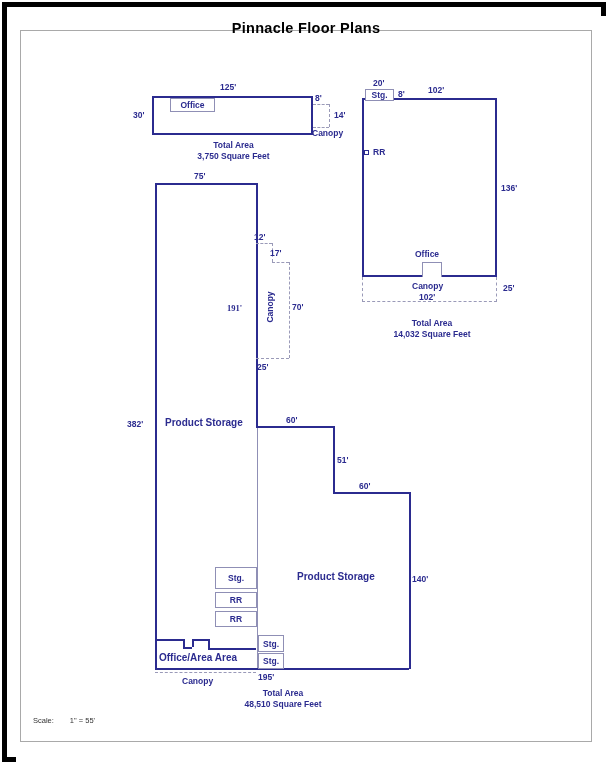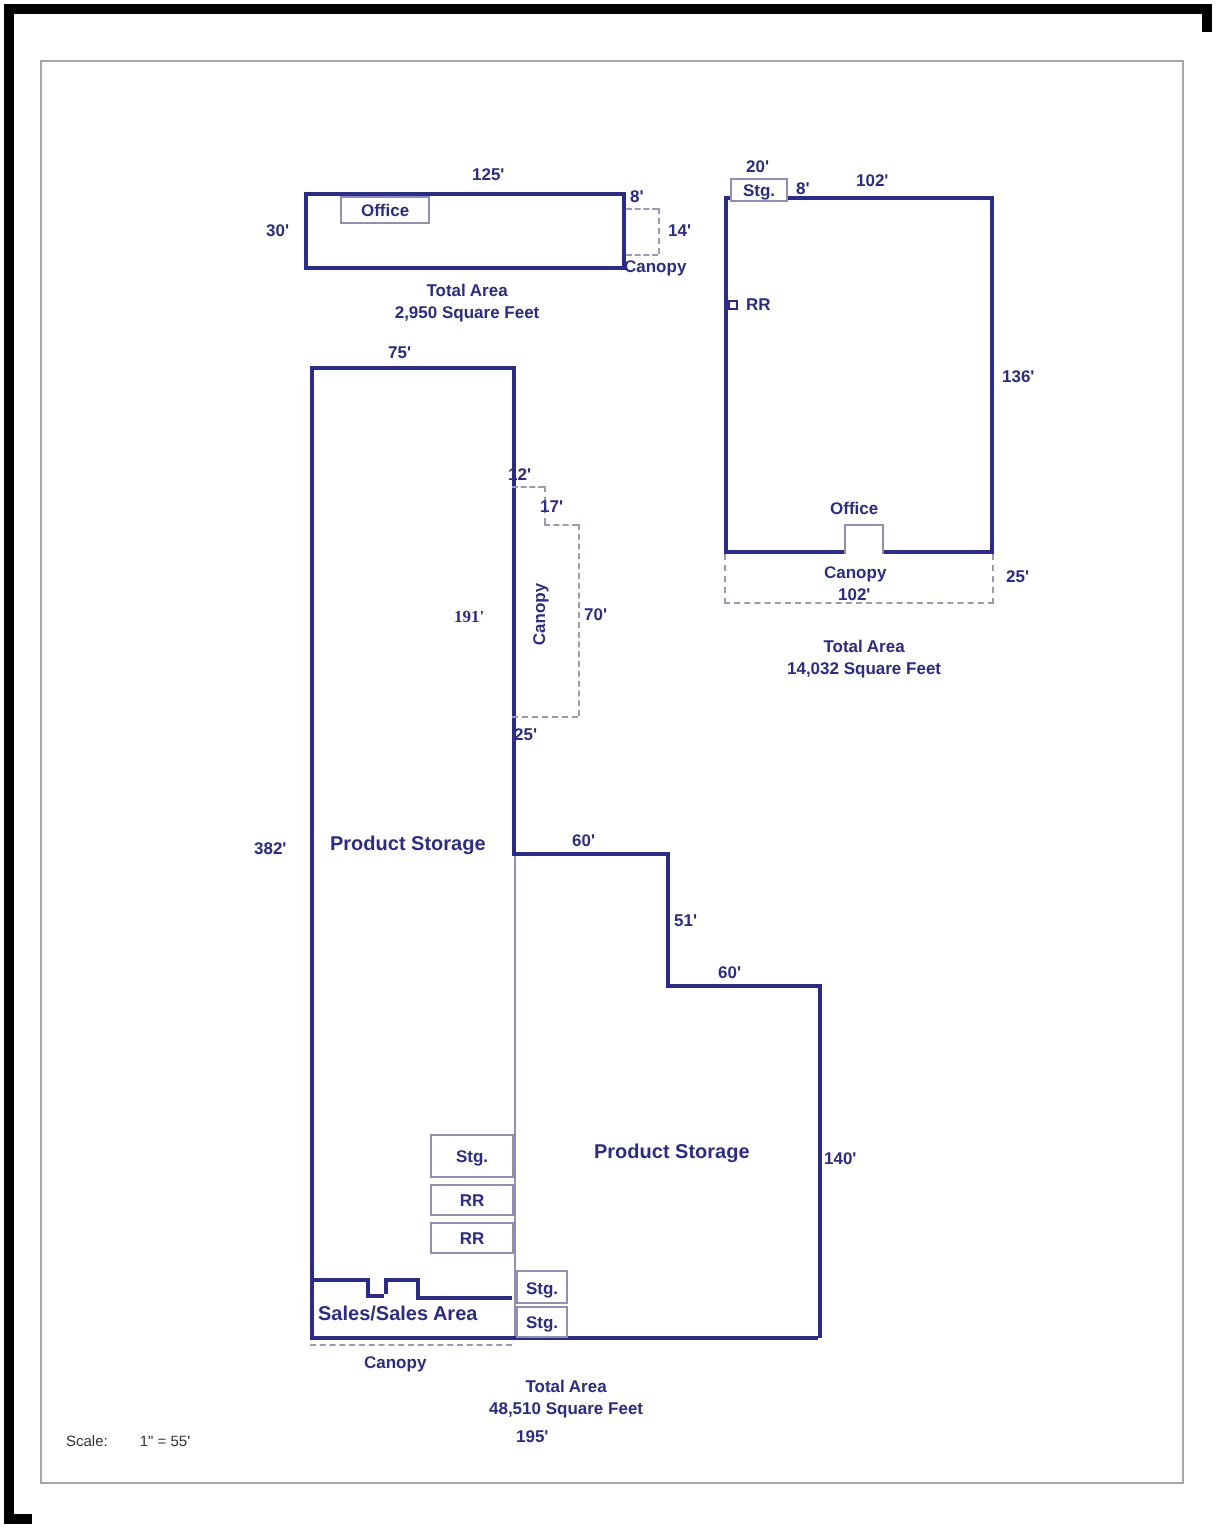--- a/index.html
+++ b/index.html
@@ -164,41 +164,42 @@
 </head>
 <body>
 
 <div id="page">
 
   <div class="outer-frame">
     <div class="outer-frame-inner"></div>
   </div>
   <div class="inner-frame"></div>
 
+  <div class="title">Pinnacle Floor Plans</div>
 
   <div class="plan">
 
     <div class="wall" style="left:152px; top:96px; width:161px; height:39px;"></div>
 
-    <div class="dim" style="left:236px; top:82px;">125'</div>
+    <div class="dim" style="left:220px; top:82px;">125'</div>
     <div class="dim" style="left:133px; top:110px;">30'</div>
 
     <div class="room" style="left:170px; top:98px; width:45px; height:14px;">Office</div>
 
     <div class="dash-h" style="left:313px; top:104px; width:16px;"></div>
     <div class="dash-v" style="left:329px; top:104px; height:23px;"></div>
     <div class="dash-h" style="left:313px; top:127px; width:16px;"></div>
 
     <div class="dim" style="left:315px; top:93px;">8'</div>
     <div class="dim" style="left:334px; top:110px;">14'</div>
     <div class="lbl" style="left:312px; top:128px;">Canopy</div>
 
     <div class="total" style="left:186px; top:140px; width:95px;">
       <div>Total Area</div>
-      <div>2,950 Square Feet</div>
+      <div>3,750 Square Feet</div>
     </div>
 
     <div class="wall" style="left:362px; top:98px; width:135px; height:179px;"></div>
 
     <div class="room" style="left:365px; top:89px; width:29px; height:12px;">Stg.</div>
 
     <div class="dim" style="left:373px; top:78px;">20'</div>
     <div class="dim" style="left:398px; top:89px;">8'</div>
     <div class="dim" style="left:428px; top:85px;">102'</div>
     <div class="dim" style="left:501px; top:183px;text-align:center;">136'</div>
@@ -237,21 +238,21 @@
 
     <div class="wline-h" style="left:155px; top:668px; width:254px;"></div>
 
     <div class="dim" style="left:194px; top:171px;">75'</div>
     <div class="dim" style="left:127px; top:419px;">382'</div>
     <div class="dim" style="left:227px; top:303px;font-family:Liberation Serif, serif;">191'</div>
     <div class="dim" style="left:286px; top:415px;">60'</div>
     <div class="dim" style="left:337px; top:455px;">51'</div>
     <div class="dim" style="left:359px; top:481px;">60'</div>
     <div class="dim" style="left:412px; top:574px;">140'</div>
-    <div class="dim" style="left:258px; top:672px;margin-top:41px;">195'</div>
+    <div class="dim" style="left:258px; top:672px;">195'</div>
 
     <div class="dash-h" style="left:256px; top:243px; width:16px;"></div>
     <div class="dash-v" style="left:272px; top:243px; height:19px;"></div>
     <div class="dash-h" style="left:272px; top:262px; width:17px;"></div>
     <div class="dash-v" style="left:289px; top:262px; height:96px;"></div>
     <div class="dash-h" style="left:256px; top:358px; width:33px;"></div>
 
     <div class="dim" style="left:254px; top:232px;">12'</div>
     <div class="dim" style="left:270px; top:248px;">17'</div>
     <div class="dim" style="left:292px; top:302px;">70'</div>
@@ -269,21 +270,21 @@
     <div class="room" style="left:258px; top:653px; width:26px; height:16px;">Stg.</div>
 
     <div class="wline-h" style="left:155px; top:639px; width:28px;"></div>
     <div class="wline-v" style="left:183px; top:639px; height:8px;"></div>
     <div class="wline-h" style="left:183px; top:647px; width:9px;"></div>
     <div class="wline-v" style="left:192px; top:639px; height:8px;"></div>
     <div class="wline-h" style="left:192px; top:639px; width:16px;"></div>
     <div class="wline-v" style="left:208px; top:639px; height:9px;"></div>
     <div class="wline-h" style="left:208px; top:648px; width:48px;"></div>
 
-    <div class="lbl-big" style="left:159px; top:652px;">Sales/Sales Area</div>
+    <div class="lbl-big" style="left:159px; top:652px;">Office/Area Area</div>
 
     <div class="dash-h" style="left:155px; top:672px; width:101px;"></div>
     <div class="lbl" style="left:182px; top:676px;">Canopy</div>
 
     <div class="total" style="left:233px; top:688px; width:100px;">
       <div>Total Area</div>
       <div>48,510 Square Feet</div>
     </div>
 
   </div>

